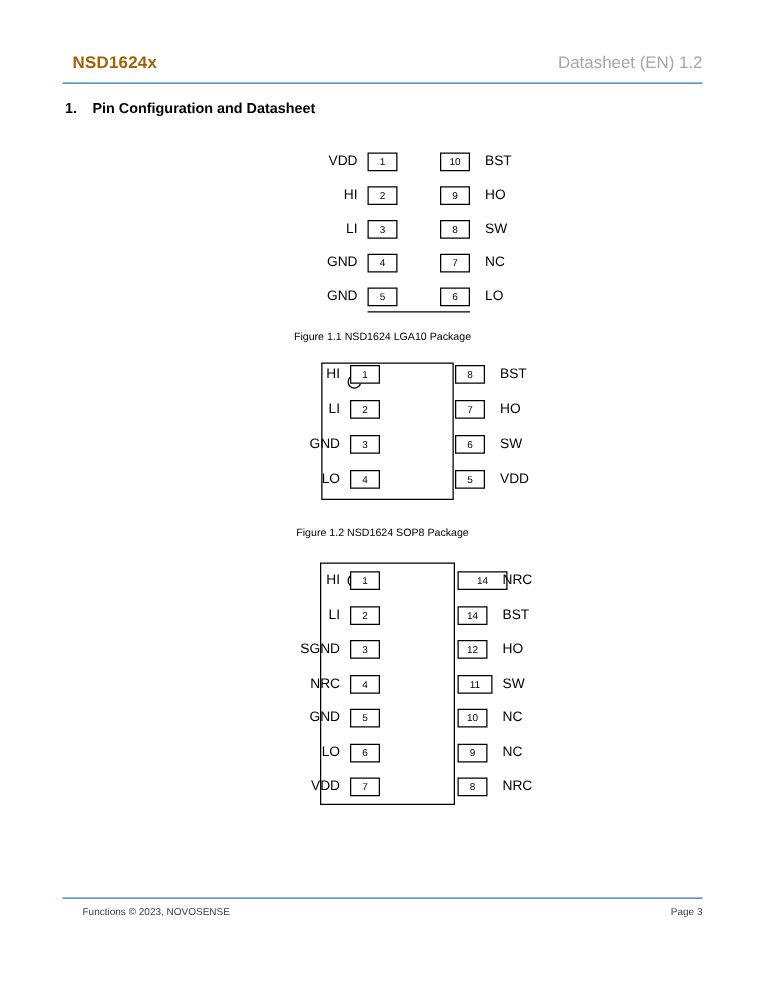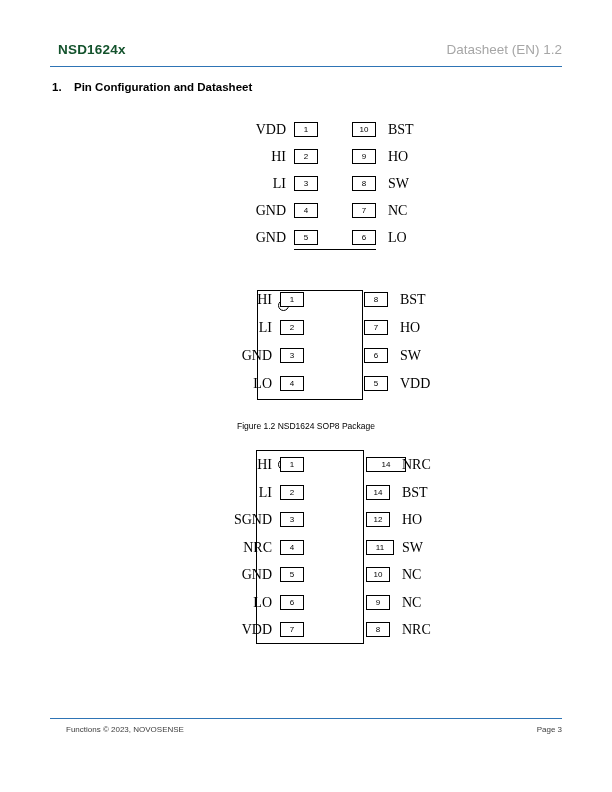--- a/index.html
+++ b/index.html
@@ -29,21 +29,21 @@
     top: 40px;
     width: 512px;
     height: 30px;
   }
   .header-title {
     position: absolute;
     left: 8px;
     top: 2px;
     font-size: 13.5px;
     font-weight: bold;
-    color: #14532d;
+    color: #a16207;
     letter-spacing: 0.2px;
   }
   .header-right {
     position: absolute;
     right: 0px;
     top: 2px;
     font-size: 13.5px;
     color: #a6a6a6;
   }
   .header-rule {
@@ -84,25 +84,24 @@
     box-sizing: border-box;
     border: 1px solid #000000;
     background: #ffffff;
     font-size: 8px;
     line-height: 13px;
     text-align: center;
     color: #000;
   }
   .pin-label {
     position: absolute;
-    font-size: 14px;
+    font-size: 11px;
     color: #000;
     white-space: nowrap;
     line-height: 13px;
-    font-family: Liberation Serif, serif;
   }
   .pin-label.left {
     text-align: right;
   }
   .pin-label.right {
     text-align: left;
   }
   .dot {
     position: absolute;
     width: 11px;
@@ -179,20 +178,21 @@
     <div class="pin-box" style="left:302px; top:31px; width:24px; height:15px;">9</div>
     <div class="pin-label right" style="left:338px; top:32px; width:86px;">HO</div>
     <div class="pin-box" style="left:302px; top:58px; width:24px; height:15px;">8</div>
     <div class="pin-label right" style="left:338px; top:59px; width:86px;">SW</div>
     <div class="pin-box" style="left:302px; top:85px; width:24px; height:15px;">7</div>
     <div class="pin-label right" style="left:338px; top:86px; width:86px;">NC</div>
     <div class="pin-box" style="left:302px; top:112px; width:24px; height:15px;">6</div>
     <div class="pin-label right" style="left:338px; top:113px; width:86px;">LO</div>
 
     <div style="position:absolute; left:244px; top:131px; width:82px; height:1px; background:#000;"></div>
+    <div class="fig-caption" style="top:146px;">Figure 1.1 NSD1624 LGA10 Package</div>
   </div>
 
   <div class="figure" id="fig2" style="left:50px; top:288px; width:512px; height:150px;">
     <div class="pkg-body" style="left:207px; top:2px; width:106px; height:110px;"></div>
     <div class="dot" style="left:228px; top:12px;"></div>
 
     <div class="pin-box" style="left:230px; top:4px; width:24px; height:15px;">1</div>
     <div class="pin-label left" style="left:136px; top:5px; width:86px;">HI</div>
     <div class="pin-box" style="left:230px; top:32px; width:24px; height:15px;">2</div>
     <div class="pin-label left" style="left:136px; top:33px; width:86px;">LI</div>

